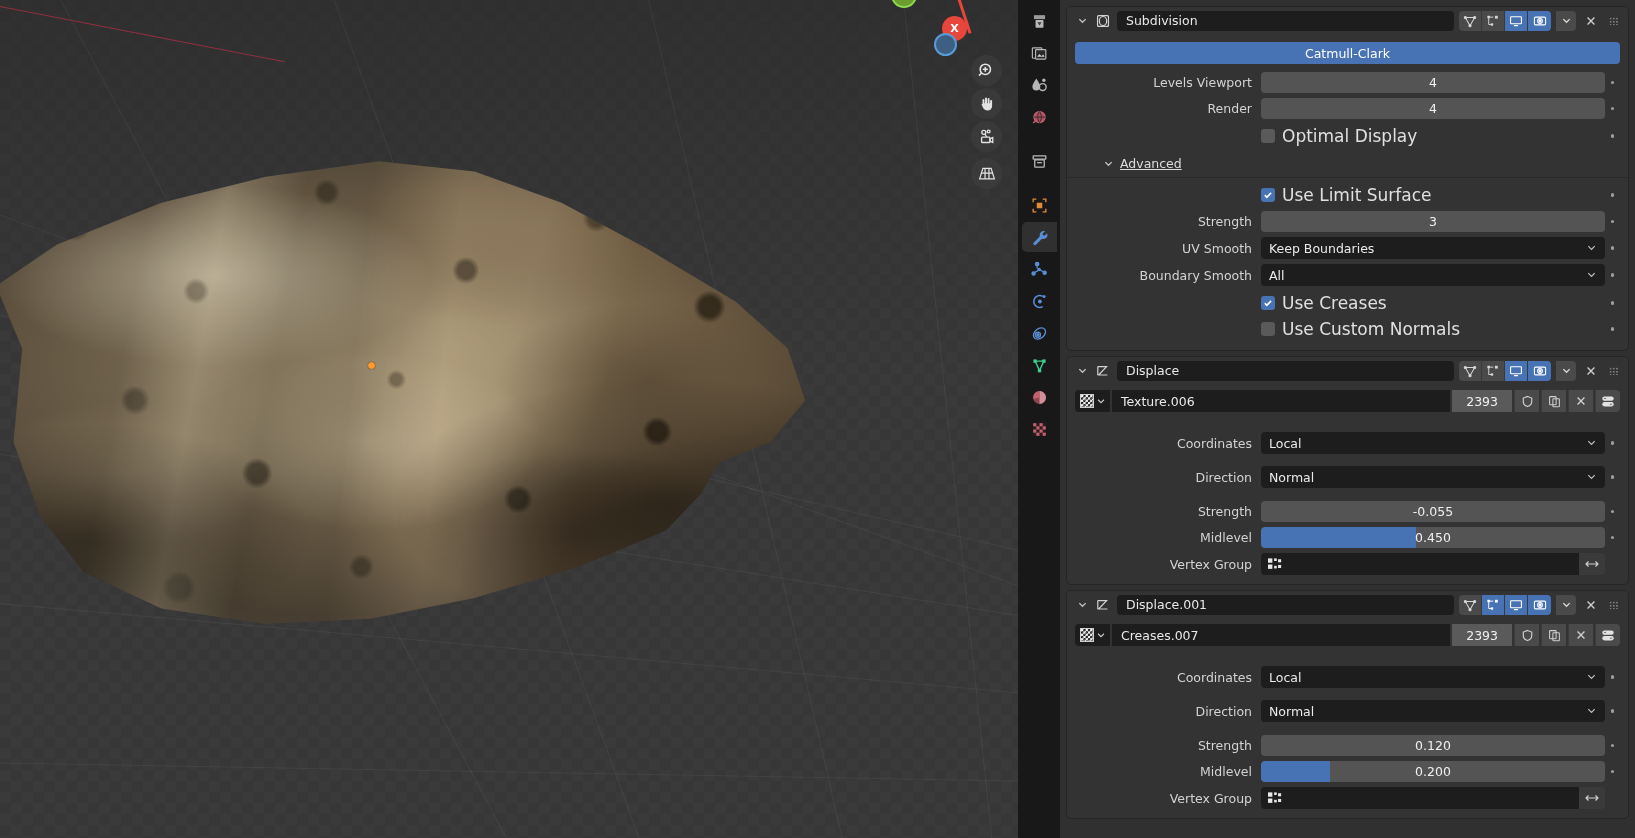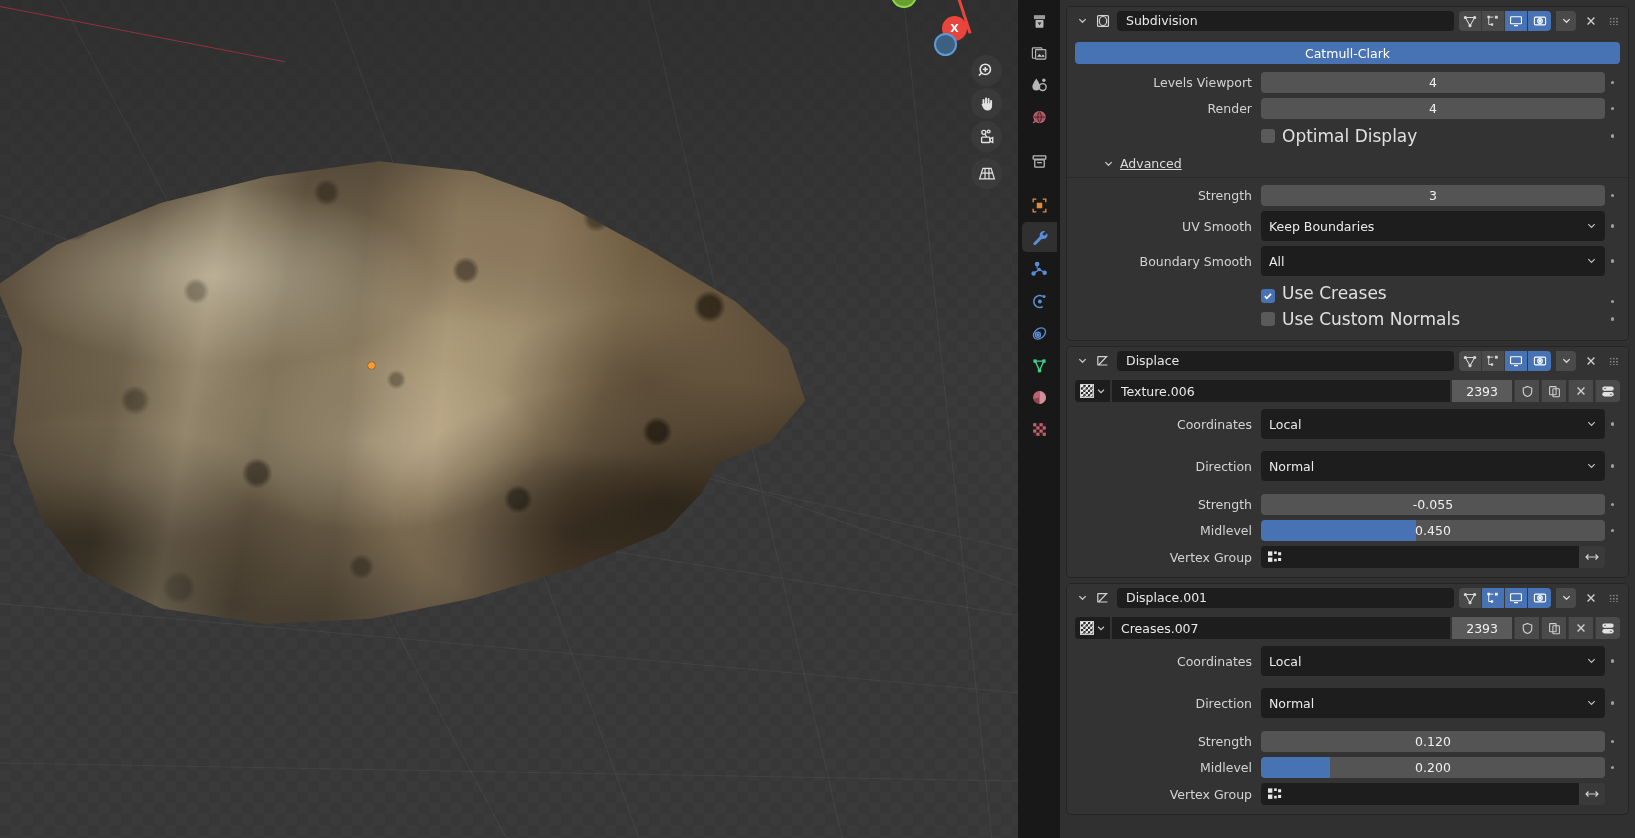--- a/index.html
+++ b/index.html
@@ -180,21 +180,21 @@
     flex:0 0 186px;
   }
   .field{
     flex:1; height:21px; border-radius:4px; background:#545454;
     display:flex; align-items:center; justify-content:center; position:relative;
     color:#f0f0f0; font-size:12.5px; overflow:hidden;
   }
   .field .slfill{ position:absolute; left:0; top:0; bottom:0; background:#4772b3; border-radius:4px 0 0 4px; }
   .field .val{ position:relative; z-index:2; }
   .dropdown{
-    flex:1; height:30px; border-radius:4px; background:#1d1d1d;
+    flex:1; height:22px; border-radius:4px; background:#1d1d1d;
     display:flex; align-items:center; padding:0 8px; color:#eaeaea; font-size:12.5px;
     position:relative;
   }
   .dropdown .dd-chev{ position:absolute; right:8px; color:#bdbdbd; }
   .dot{ width:15px; flex:0 0 15px; display:flex; align-items:center; justify-content:center; }
   .dot i{ width:3.5px; height:3.5px; background:#9e9e9e; border-radius:50%; display:block; }
 
   
   .enum-pair{ display:flex; gap:2px; margin:2px 0 8px 0; }
   .enum-btn{
@@ -214,21 +214,21 @@
   .cbox svg{ display:block; }
   .cblabel{ color:#e0e0e0; font-size:17px; }
 
   
   .subhdr{
     display:flex; align-items:center; gap:6px; padding:4px 0 6px 28px; color:#dcdcdc; font-size:12.5px;
   }
   .sep-line{ height:1px; background:#2a2a2a; margin:0 -8px 7px -8px; }
 
   
-  .texrow{ display:flex; align-items:center; gap:2px; margin-bottom:7px; }
+  .texrow{ display:flex; align-items:center; gap:2px; margin-bottom:20px; }
   .tex-browse{
     height:22px; background:#1d1d1d; border-radius:4px 0 0 4px; display:flex; align-items:center;
     padding:0 4px 0 5px; gap:2px;
   }
   .checkerbox{
     width:14px; height:14px;
     background-image:
       linear-gradient(45deg,#111 25%,transparent 25%,transparent 75%,#111 75%),
       linear-gradient(45deg,#111 25%,transparent 25%,transparent 75%,#111 75%);
     background-size:4.6px 4.6px; background-position:0 0,2.3px 2.3px;
@@ -547,20 +547,33 @@
         </div>
 
         <div class="subhdr" style="margin-top:6px;text-decoration:underline;">
           <svg width="11" height="11" viewBox="0 0 12 12" fill="none" stroke="#c2c2c2" stroke-width="1.5">
               <path d="M2.5 4.5L6 8l3.5-3.5"></path>
             </svg>
           <span>Advanced</span>
         </div>
         <div class="sep-line"></div>
 
+        <div class="cbrow">
+          <div class="cbspacer"></div>
+          <div class="cbox on">
+            <svg width="10" height="10" viewBox="0 0 12 12" fill="none" stroke="#fff" stroke-width="2">
+                <path d="M2.2 6.2l2.4 2.6 5.1-5.4"></path>
+              </svg>
+          </div>
+          <div class="cblabel">Use Limit Surface</div>
+          <div style="flex:1"></div>
+          <div class="dot">
+              <i></i>
+            </div>
+        </div>
 
         <div class="row">
           <div class="row-label">Strength</div>
           <div class="field">
             <span class="val">3</span>
           </div>
           <div class="dot">
               <i></i>
             </div>
         </div>
@@ -588,21 +601,21 @@
               <svg width="11" height="11" viewBox="0 0 12 12" fill="none" stroke="#bdbdbd" stroke-width="1.4">
                 <path d="M2.5 4.5L6 8l3.5-3.5"></path>
                 </svg>
             </span>
           </div>
           <div class="dot">
               <i></i>
             </div>
         </div>
 
-        <div class="cbrow" style="margin-top:7px;align-items:flex-end;">
+        <div class="cbrow" style="margin-top:7px;">
           <div class="cbspacer"></div>
           <div class="cbox on">
             <svg width="10" height="10" viewBox="0 0 12 12" fill="none" stroke="#fff" stroke-width="2">
                 <path d="M2.2 6.2l2.4 2.6 5.1-5.4"></path>
               </svg>
           </div>
           <div class="cblabel">Use Creases</div>
           <div style="flex:1"></div>
           <div class="dot">
               <i></i>

